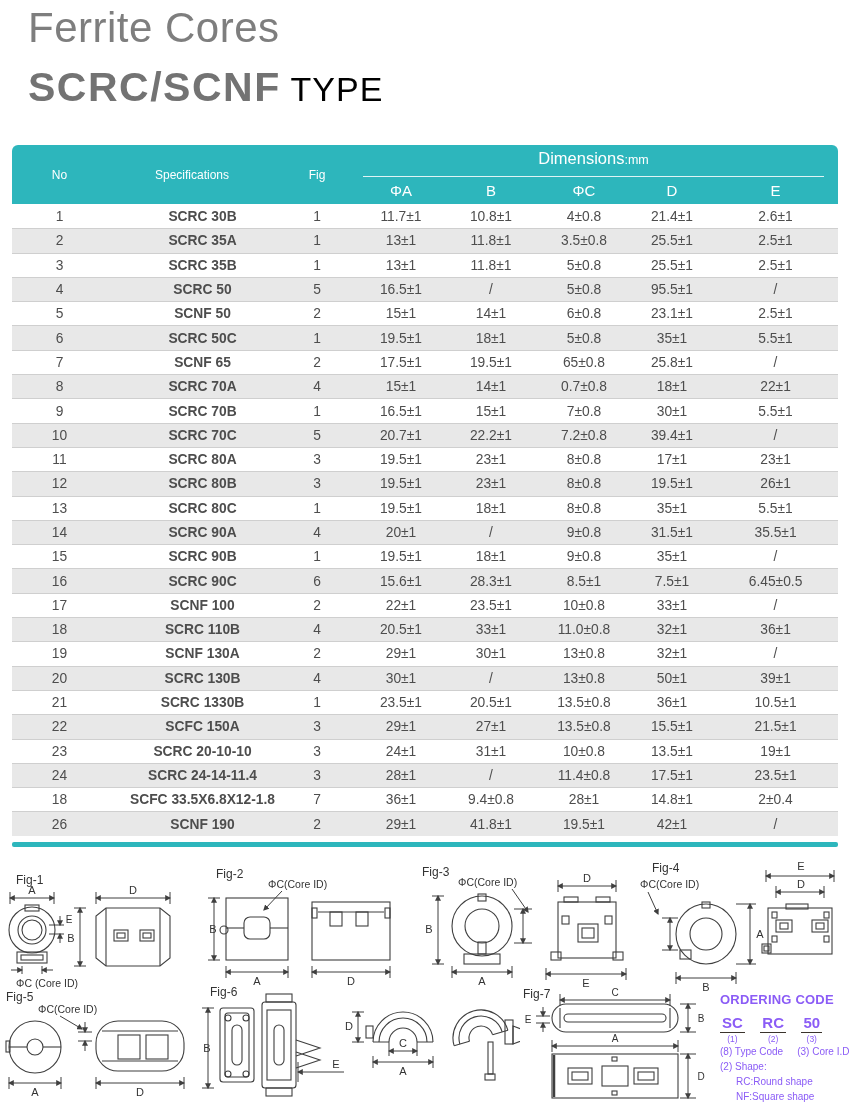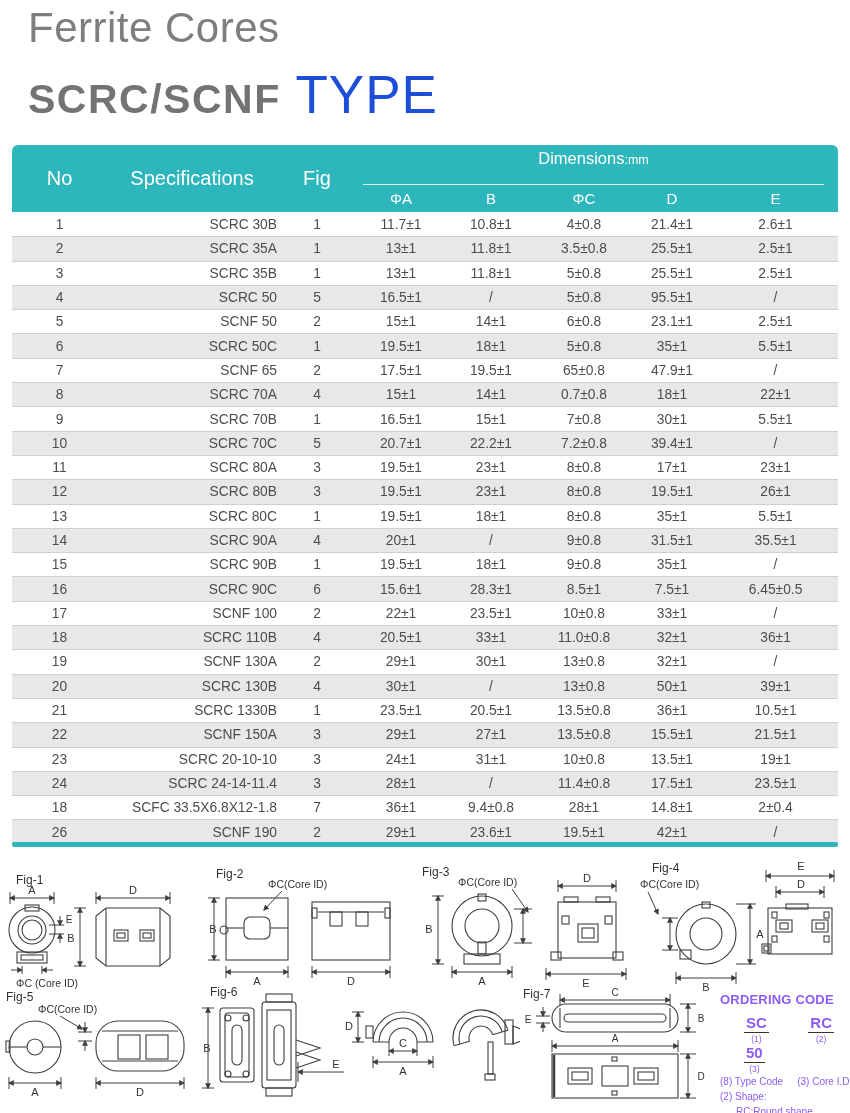--- a/index.html
+++ b/index.html
@@ -1,52 +1,52 @@
 <!DOCTYPE html>
 <html><head>
 <meta charset="utf-8">
 <style>
   html,body{margin:0;padding:0;background:#fff;}
   .page{position:relative;width:850px;height:1113px;background:#fff;overflow:hidden;
         font-family:"Liberation Sans",sans-serif;}
   .title{position:absolute;left:28px;top:4px;font-size:42px;color:#7e7e7e;letter-spacing:.5px;}
   .subtitle{position:absolute;left:28px;top:64px;white-space:nowrap;}
   .subtitle .series{font-size:41px;font-weight:bold;color:#737373;letter-spacing:1.5px;}
-  .subtitle .type{font-size:53px;font-weight:400;color:#1d4ed8;letter-spacing:1px;}
+  .subtitle .type{font-size:34px;font-weight:400;color:#000000;letter-spacing:1px;}
 
   table.spec{position:absolute;left:12px;top:145px;width:826px;border-collapse:separate;border-spacing:0;table-layout:fixed;}
   table.spec th{background:#2db6bc;color:#fff;font-weight:400;padding:0;}
   .h-no{border-top-left-radius:6px;}
-  .h-main{font-size:20px;}
+  .h-main{font-size:12px;}
   .h-dims{border-top-right-radius:6px;font-size:16.5px;vertical-align:top;}
-  .h-dims .wrap{display:block;margin:4px 14px 0 6px;padding-bottom:16px;border-bottom:1.5px solid rgba(255,255,255,.85);}
+  .h-dims .wrap{display:block;margin:4px 14px 0 6px;padding-bottom:8px;border-bottom:1.5px solid rgba(255,255,255,.85);}
   .h-dims .unit{font-size:12.5px;}
   .h-sub th{font-size:15px;height:27px;}
   table.spec td{height:24.3px;box-sizing:border-box;font-size:13.8px;color:#4d4d4d;text-align:center;
                 border-top:1px solid #cfcfcf;background:#fff;padding:0;}
   table.spec tr.alt td{background:#e8e8e8;}
-  table.spec td.col1{text-align:right;padding-left:21px;}
+  table.spec td.col1{text-align:center;padding-left:21px;font-weight:bold;}
   table.spec tbody tr:first-child td{border-top:none;}
 
   .divider{position:absolute;left:12px;top:842px;width:826px;height:5px;background:#2db6bc;border-radius:2px;}
 
   .fig{position:absolute;}
   svg text{font-family:"Liberation Sans",sans-serif;fill:#333;}
   .figlab{font-size:12px;}
   .dimlab{font-size:11px;text-anchor:middle;}
   .dimlab-s{font-size:10px;text-anchor:middle;}
   .coreid{font-size:10.5px;}
   .dr{stroke:#3f3f3f;stroke-width:1.1;fill:none;}
   .dim{stroke:#3f3f3f;stroke-width:1;fill:none;}
   .thick{stroke:#3f3f3f;stroke-width:2.5;fill:none;}
 
   .ordering{position:absolute;left:720px;top:992px;width:130px;color:#8b5cf6;}
   .ord-title{font-size:13px;font-weight:bold;letter-spacing:.2px;}
   .ord-codes{margin-top:7px;}
-  .code-item{display:inline-block;text-align:center;margin-right:11px;vertical-align:top;margin-left:24px;}
+  .code-item{display:inline-block;text-align:center;margin-right:11px;vertical-align:top;}
   .code{display:inline-block;font-size:15px;font-weight:600;border-bottom:1.5px solid #3a332c;padding:0 2px 1px;}
   .code-num{font-size:8.5px;margin-top:1px;}
   .ord-line{font-size:10px;line-height:15px;white-space:nowrap;}
   .ord-line .gap{display:inline-block;width:14px;}
   .ord-indent{padding-left:16px;}
 </style>
 </head>
 <body>
 
 <div class="page">
@@ -145,21 +145,21 @@
           <td class="col6">35±1</td>
           <td class="col7">5.5±1</td>
         </tr>
         <tr>
           <td class="col0">7</td>
           <td class="col1">SCNF 65</td>
           <td class="col2">2</td>
           <td class="col3">17.5±1</td>
           <td class="col4">19.5±1</td>
           <td class="col5">65±0.8</td>
-          <td class="col6">47.9±1</td>
+          <td class="col6">25.8±1</td>
           <td class="col7">/</td>
         </tr>
         <tr class="alt">
           <td class="col0">8</td>
           <td class="col1">SCRC 70A</td>
           <td class="col2">4</td>
           <td class="col3">15±1</td>
           <td class="col4">14±1</td>
           <td class="col5">0.7±0.8</td>
           <td class="col6">18±1</td>
@@ -290,21 +290,21 @@
           <td class="col1">SCRC 1330B</td>
           <td class="col2">1</td>
           <td class="col3">23.5±1</td>
           <td class="col4">20.5±1</td>
           <td class="col5">13.5±0.8</td>
           <td class="col6">36±1</td>
           <td class="col7">10.5±1</td>
         </tr>
         <tr class="alt">
           <td class="col0">22</td>
-          <td class="col1">SCNF 150A</td>
+          <td class="col1">SCFC 150A</td>
           <td class="col2">3</td>
           <td class="col3">29±1</td>
           <td class="col4">27±1</td>
           <td class="col5">13.5±0.8</td>
           <td class="col6">15.5±1</td>
           <td class="col7">21.5±1</td>
         </tr>
         <tr>
           <td class="col0">23</td>
           <td class="col1">SCRC 20-10-10</td>
@@ -333,21 +333,21 @@
           <td class="col4">9.4±0.8</td>
           <td class="col5">28±1</td>
           <td class="col6">14.8±1</td>
           <td class="col7">2±0.4</td>
         </tr>
         <tr class="alt">
           <td class="col0">26</td>
           <td class="col1">SCNF 190</td>
           <td class="col2">2</td>
           <td class="col3">29±1</td>
-          <td class="col4">23.6±1</td>
+          <td class="col4">41.8±1</td>
           <td class="col5">19.5±1</td>
           <td class="col6">42±1</td>
           <td class="col7">/</td>
         </tr>
       </tbody>
   </table>
 
   <div class="divider"></div>
 
   <svg class="fig" style="left:2px;top:858px" width="200" height="132" viewBox="0 0 200 132">

